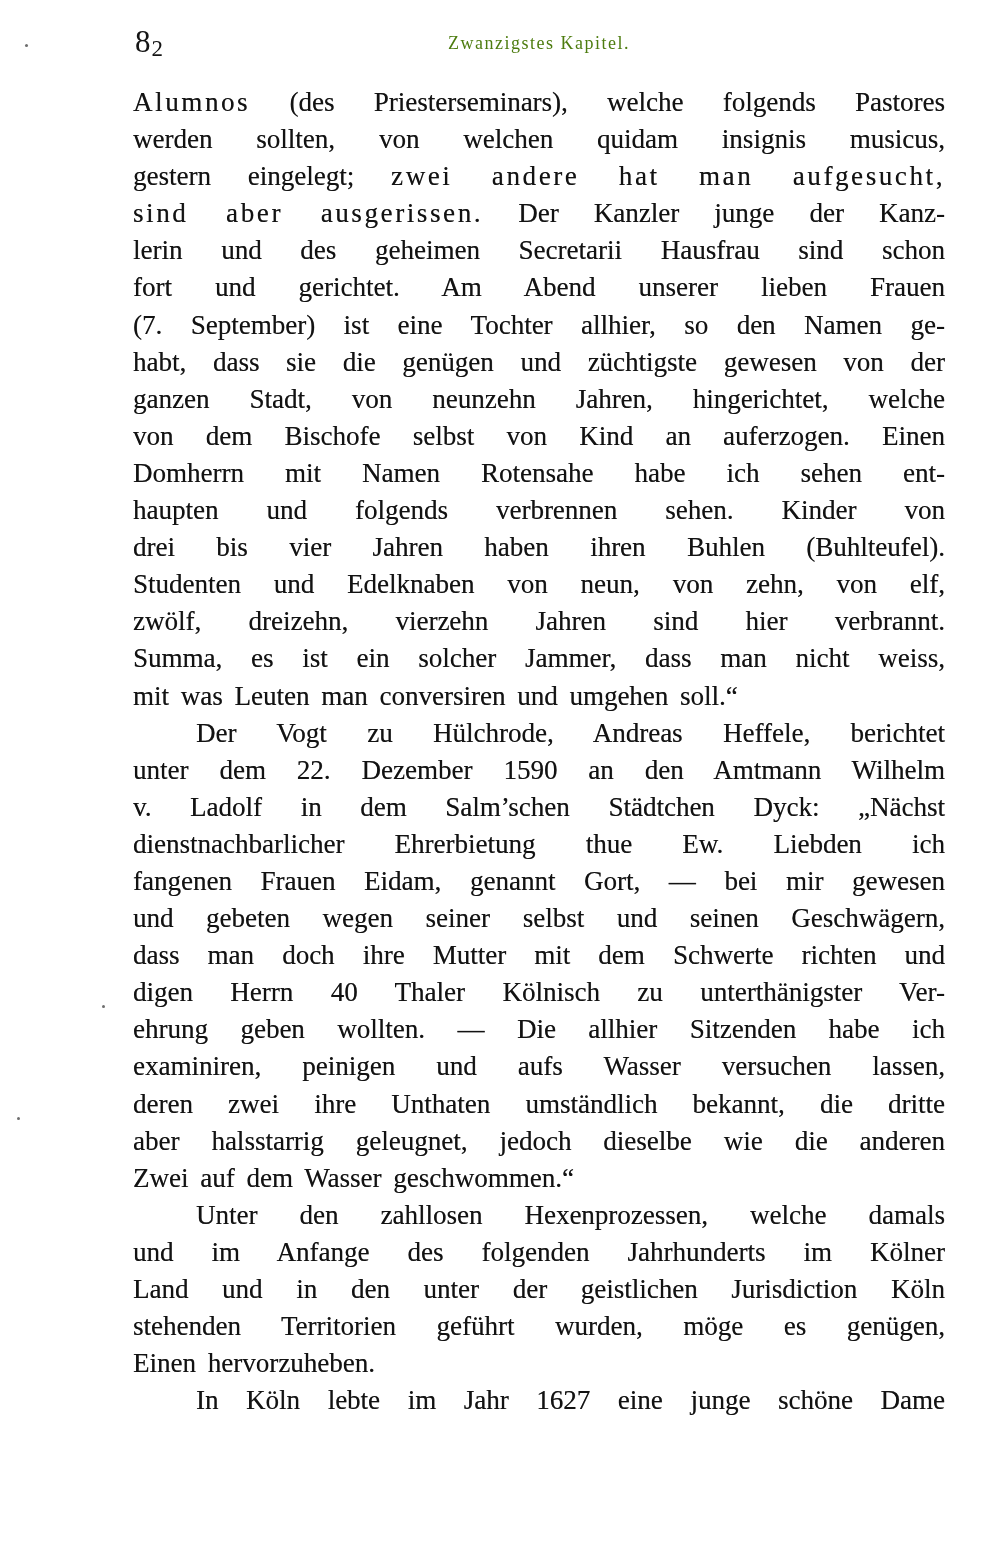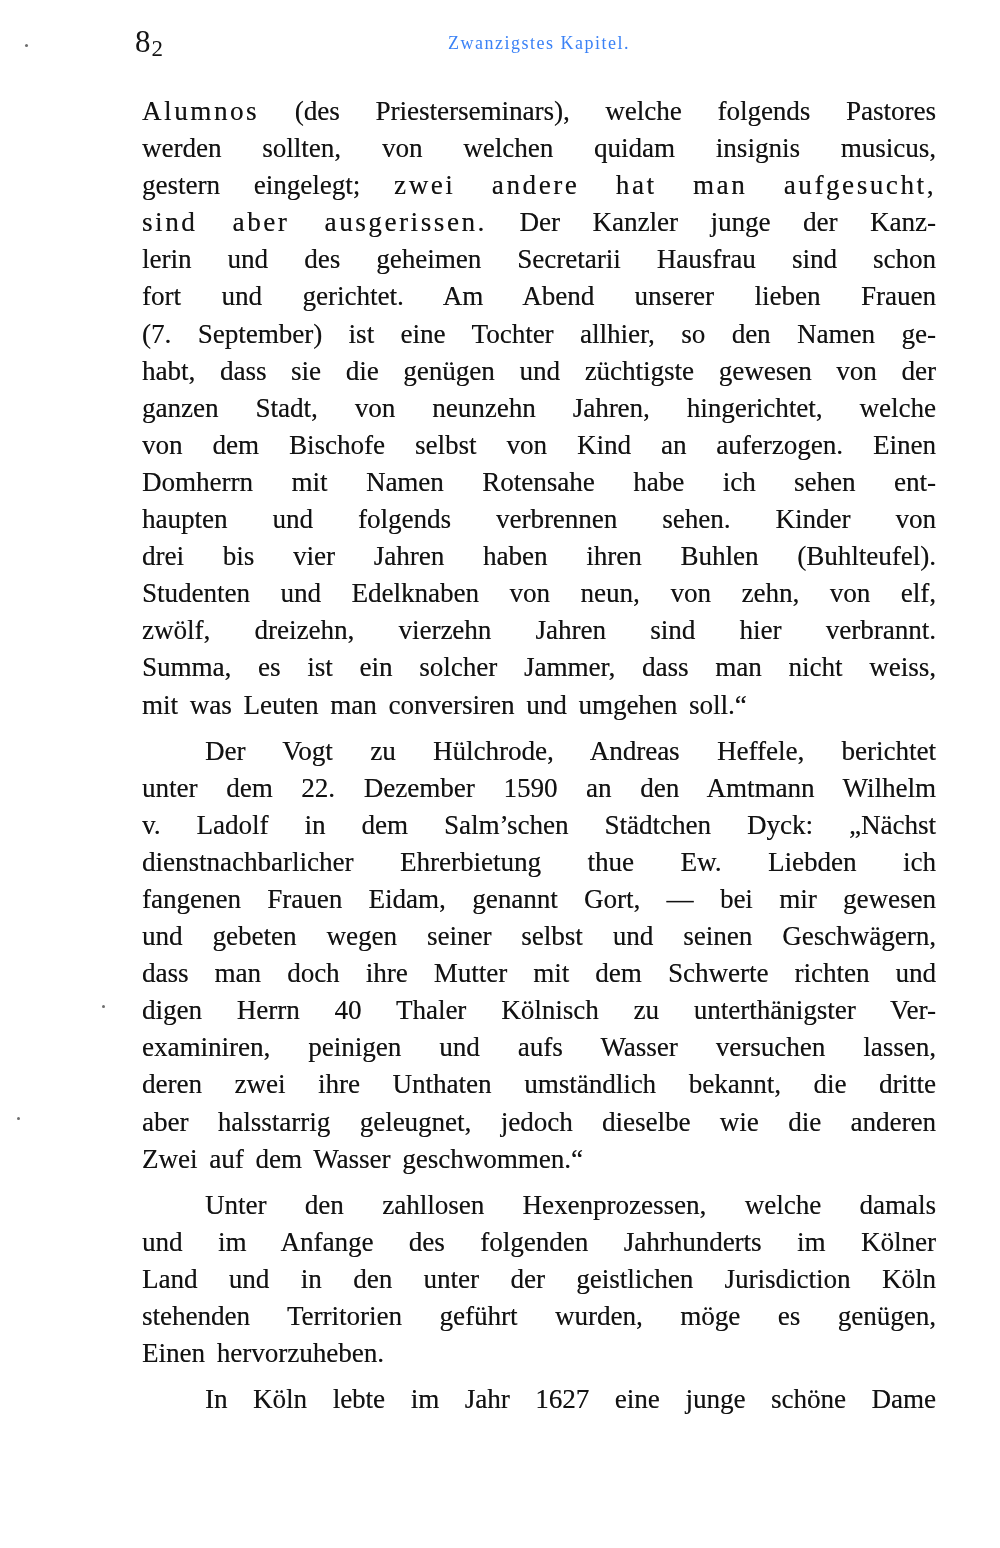--- a/index.html
+++ b/index.html
@@ -38,30 +38,30 @@
     vertical-align: -4px;
   }
   .chapter-title {
     position: absolute;
     left: 0;
     top: 11px;
     width: 100%;
     text-align: center;
     font-size: 18px;
     letter-spacing: 1.5px;
-    color: #3b82f6;
+    color: #4d7c0f;
   }
   
   .text-block {
     position: absolute;
     left: 133px;
     top: 84px;
     width: 812px;
   }
-  .para { margin: 9px; }
+  .para { margin: 0; }
   .line {
     font-size: 27px;
     line-height: 37.1px;
     text-align: justify;
     text-align-last: justify;
     text-justify: inter-word;
     white-space: normal;
     text-shadow: 0.25px 0.25px 0 rgba(10,10,10,0.55);
   }
   .line.end {
@@ -120,20 +120,21 @@
       </div>
       <div class="para">
         <div class="line indent"><span>Der Vogt zu Hülchrode, Andreas Heffele, berichtet</span></div>
         <div class="line"><span>unter dem 22. Dezember 1590 an den Amtmann Wilhelm</span></div>
         <div class="line"><span>v. Ladolf in dem Salm’schen Städtchen Dyck: „Nächst</span></div>
         <div class="line"><span>dienstnachbarlicher Ehrerbietung thue Ew. Liebden ich</span></div>
         <div class="line"><span>fangenen Frauen Eidam, genannt Gort, — bei mir gewesen</span></div>
         <div class="line"><span>und gebeten wegen seiner selbst und seinen Geschwägern,</span></div>
         <div class="line"><span>dass man doch ihre Mutter mit dem Schwerte richten und</span></div>
         <div class="line"><span>digen Herrn 40 Thaler Kölnisch zu unterthänigster Ver-</span></div>
+        <div class="line"><span>ehrung geben wollten. — Die allhier Sitzenden habe ich</span></div>
         <div class="line"><span>examiniren, peinigen und aufs Wasser versuchen lassen,</span></div>
         <div class="line"><span>deren zwei ihre Unthaten umständlich bekannt, die dritte</span></div>
         <div class="line"><span>aber halsstarrig geleugnet, jedoch dieselbe wie die anderen</span></div>
         <div class="line end"><span>Zwei auf dem Wasser geschwommen.“</span></div>
       </div>
       <div class="para">
         <div class="line indent"><span>Unter den zahllosen Hexenprozessen, welche damals</span></div>
         <div class="line"><span>und im Anfange des folgenden Jahrhunderts im Kölner</span></div>
         <div class="line"><span>Land und in den unter der geistlichen Jurisdiction Köln</span></div>
         <div class="line"><span>stehenden Territorien geführt wurden, möge es genügen,</span></div>

